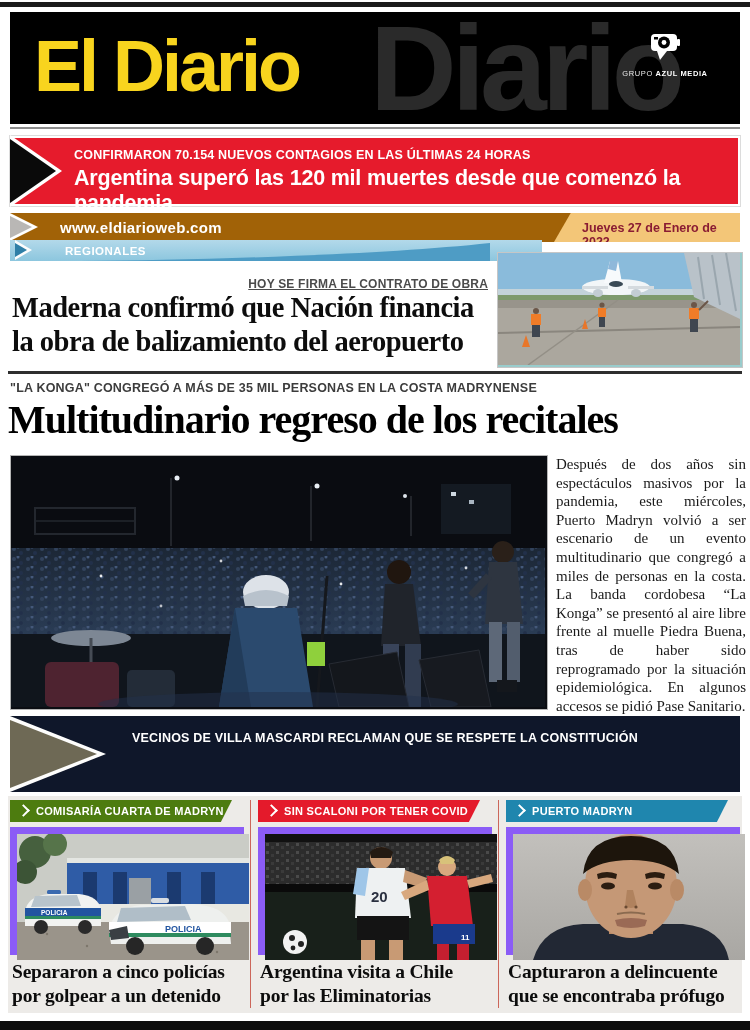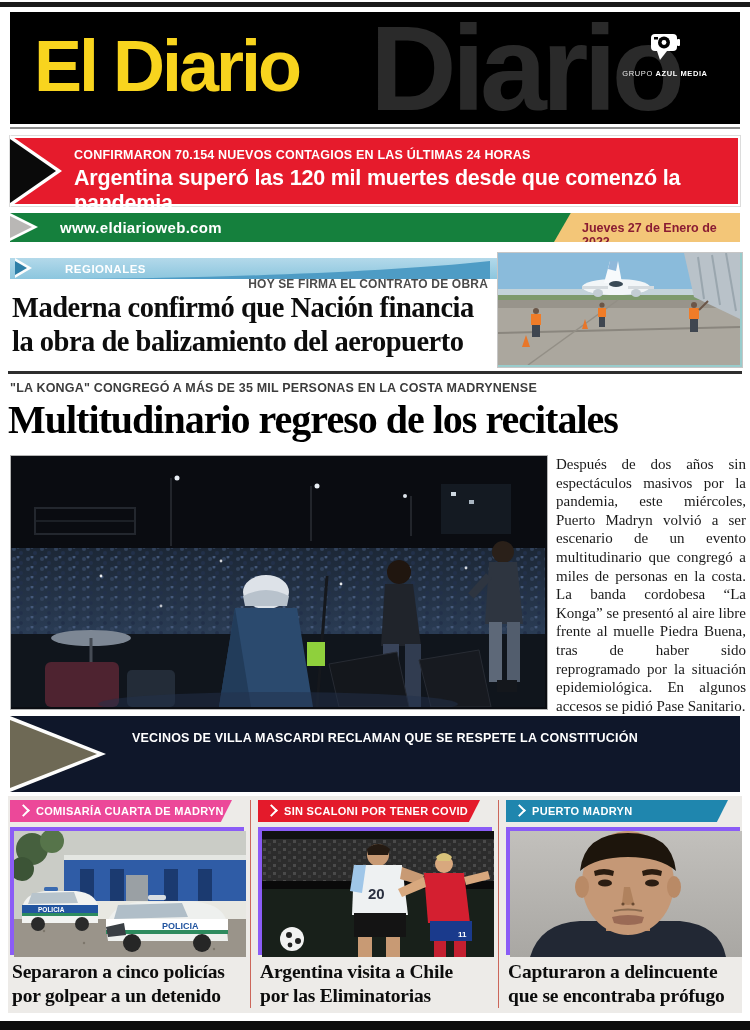--- a/index.html
+++ b/index.html
@@ -27,37 +27,37 @@
             border:2px solid #fff;box-sizing:border-box;box-shadow:0 0 0 1px #dcdcdc;}
   .tri{width:0;height:0;position:absolute;}
   .brk-arrow-outer{left:-2px;top:-3px;border-top:36px solid transparent;
                    border-bottom:36px solid transparent;border-left:52px solid #fff;}
   .brk-arrow-inner{left:-2px;top:1px;border-top:32px solid transparent;
                    border-bottom:32px solid transparent;border-left:46px solid #0a0a0a;}
   .brk-kicker{position:absolute;left:62px;top:10px;color:#fff;font-size:12.5px;font-weight:bold;letter-spacing:.2px;}
   .brk-headline{position:absolute;left:62px;top:28px;color:#fff;font-size:21.5px;font-weight:bold;letter-spacing:-.2px;}
 
   
-  .infobar{left:10px;top:213px;width:730px;height:29px;background:#15803d;}
+  .infobar{left:10px;top:213px;width:730px;height:29px;background:#a16207;}
   .info-chev-outer{left:0;top:0;border-top:14.5px solid transparent;border-bottom:14.5px solid transparent;border-left:28px solid #fff;}
   .info-chev-inner{left:0;top:3px;border-top:11.5px solid transparent;border-bottom:11.5px solid transparent;border-left:22px solid #b9b7b5;}
   .url{position:absolute;left:50px;top:6px;color:#fff;font-size:15px;font-weight:bold;letter-spacing:.3px;}
   .datebox{position:absolute;right:0;top:0;width:186px;height:29px;background:#f3c678;
            clip-path:polygon(9% 0,100% 0,100% 100%,0 100%);}
   .datebox span{position:absolute;left:28px;top:8px;color:#8a1c33;font-size:12.5px;font-weight:bold;}
 
   
-  .regbar{left:10px;top:258px;width:532px;height:21px;background:linear-gradient(#b3d9ea,#8cc6de);overflow:hidden;}
+  .regbar{left:10px;top:240px;width:532px;height:21px;background:linear-gradient(#b3d9ea,#8cc6de);overflow:hidden;}
   .reg-chev-outer{left:5px;top:0px;border-top:10.5px solid transparent;border-bottom:10.5px solid transparent;border-left:17px solid #fdfdfd;}
   .reg-chev-inner{left:5px;top:3px;border-top:7.5px solid transparent;border-bottom:7.5px solid transparent;border-left:12px solid #2f7fa7;}
   .reg-label{position:absolute;left:55px;top:5px;color:#fff;font-size:11.5px;font-weight:bold;letter-spacing:.5px;}
 
   
   .airport-photo{left:497px;top:252px;width:244px;height:114px;border:1px solid #c6c6c6;background:#9cc;}
-  .air-kicker{left:10px;top:277px;width:478px;text-align:right;font-size:12px;font-weight:600;color:#4b4b4b;letter-spacing:.2px;}
+  .air-kicker{left:10px;top:277px;width:478px;text-align:right;font-size:12px;font-weight:600;color:#4b4b4b;letter-spacing:.2px;text-decoration:underline;}
   .air-headline{left:12px;top:291px;width:480px;font-family:"Liberation Serif",serif;font-weight:bold;
                 font-size:28.5px;line-height:1.2;color:#0d0d0d;letter-spacing:-.5px;}
   .rule2{left:8px;top:371px;width:734px;height:3px;background:#2e2e2e;}
 
   
   .konga-kicker{left:10px;top:381px;font-size:12.5px;font-weight:600;color:#3c3c3c;letter-spacing:.2px;}
   .main-headline{left:8px;top:396px;width:740px;font-family:"Liberation Serif",serif;font-weight:bold;
                  font-size:40px;letter-spacing:-1px;color:#000;white-space:nowrap;}
   .concert-photo{left:10px;top:455px;width:536px;height:253px;border:1px solid #b5b5b5;background:#0b0d12;}
   .article{left:556px;top:455px;width:190px;height:256px;font-family:"Liberation Serif",serif;
@@ -67,24 +67,24 @@
   .alert{left:10px;top:716px;width:730px;height:76px;background:#0f172a;}
   .alert-arrow-outer{left:0;top:0;border-top:38px solid transparent;border-bottom:38px solid transparent;border-left:96px solid #fdfdfc;}
   .alert-arrow-inner{left:0;top:4px;border-top:34px solid transparent;border-bottom:34px solid transparent;border-left:87px solid #6e6955;}
   .alert-kicker{position:absolute;left:122px;top:15px;color:#fff;font-size:12.5px;font-weight:bold;letter-spacing:.2px;}
   .alert-headline{position:absolute;left:122px;top:35px;color:#fff;font-size:19.5px;font-weight:bold;letter-spacing:-.2px;}
 
   
   .bottom-bg{left:8px;top:796px;width:734px;height:217px;background:#edebe8;}
   .vdiv{width:1px;top:800px;height:208px;background:#c0392b;opacity:.75;}
   .tagbar{top:800px;height:22px;clip-path:polygon(0 0,100% 0,95% 100%,0 100%);}
-  .tag-green{background:#ec4899;}  .tag-red{background:#e41a2b;}  .tag-blue{background:#1f86ae;}
+  .tag-green{background:#4d7c0f;}  .tag-red{background:#e41a2b;}  .tag-blue{background:#1f86ae;}
   .tag-chev{position:absolute;left:9px;top:6px;width:7px;height:7px;border-top:2px solid #fff;border-right:2px solid #fff;transform:rotate(45deg);}
   .tag-label{position:absolute;left:26px;top:5px;color:#fff;font-size:11px;font-weight:bold;letter-spacing:.3px;}
-  .bphoto{top:827px;height:128px;border:4px solid #8b5cf6;box-sizing:border-box;}
+  .bphoto{top:827px;height:128px;border:7px solid #8b5cf6;box-sizing:border-box;}
   .bheadline{top:960px;font-family:"Liberation Serif",serif;font-weight:bold;font-size:19.5px;
              line-height:1.23;color:#0c0c0c;letter-spacing:-.2px;}
 </style>
 </head>
 <body>
 
 <div class="page">
 
   <div class="abs top-border"></div>
 

